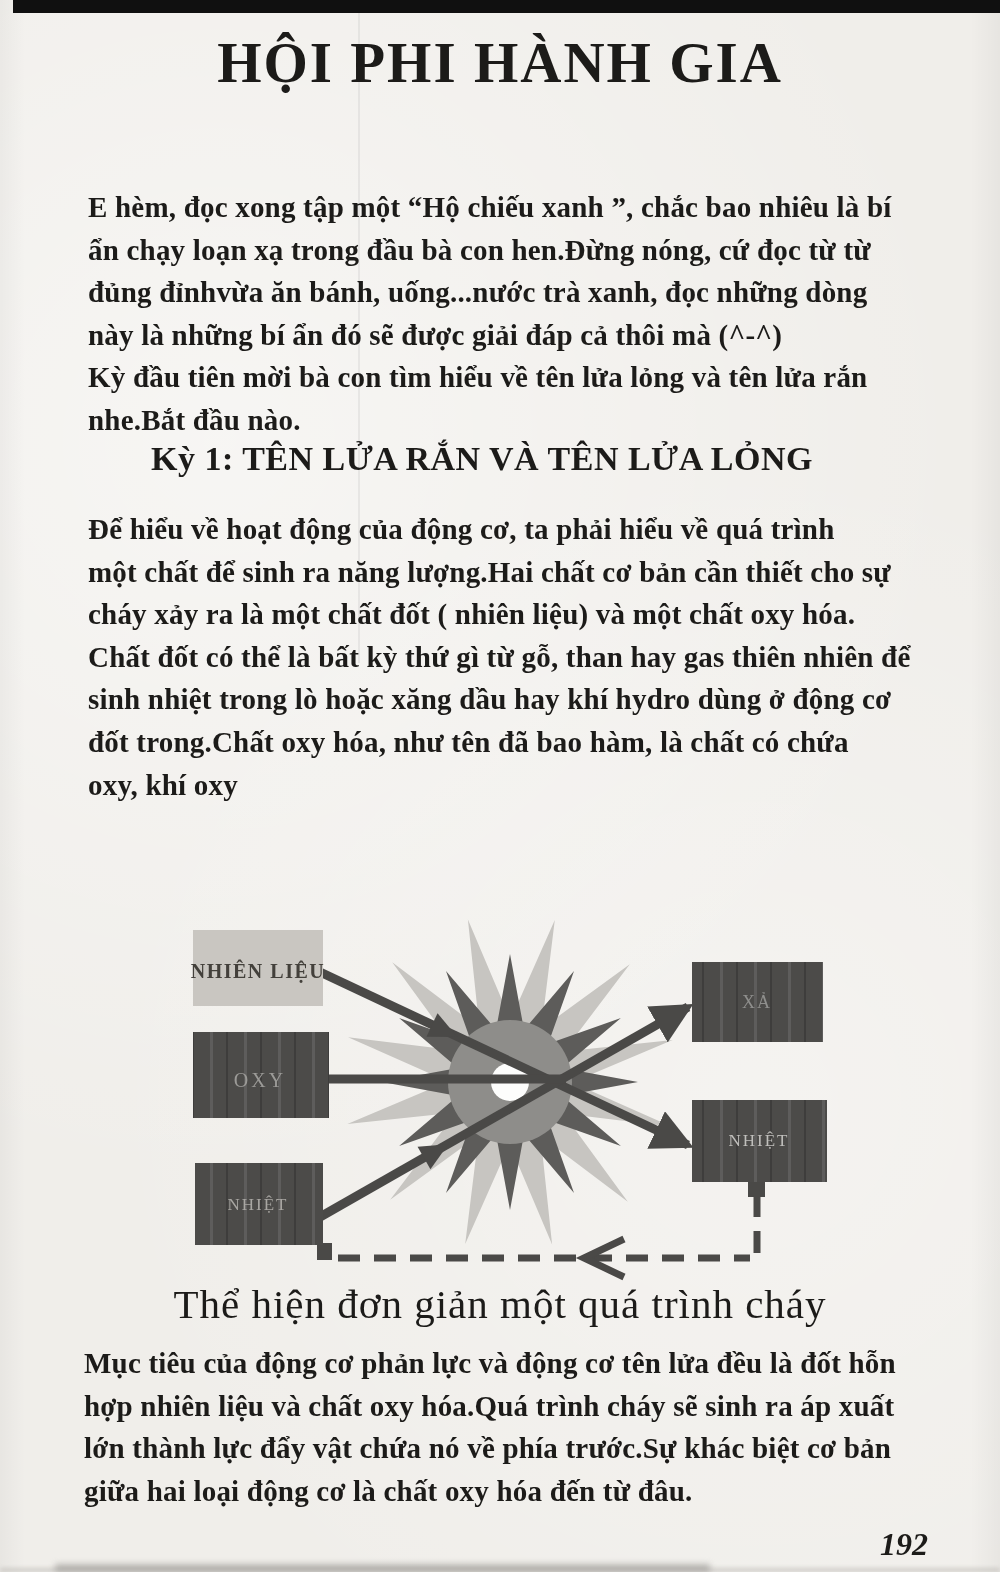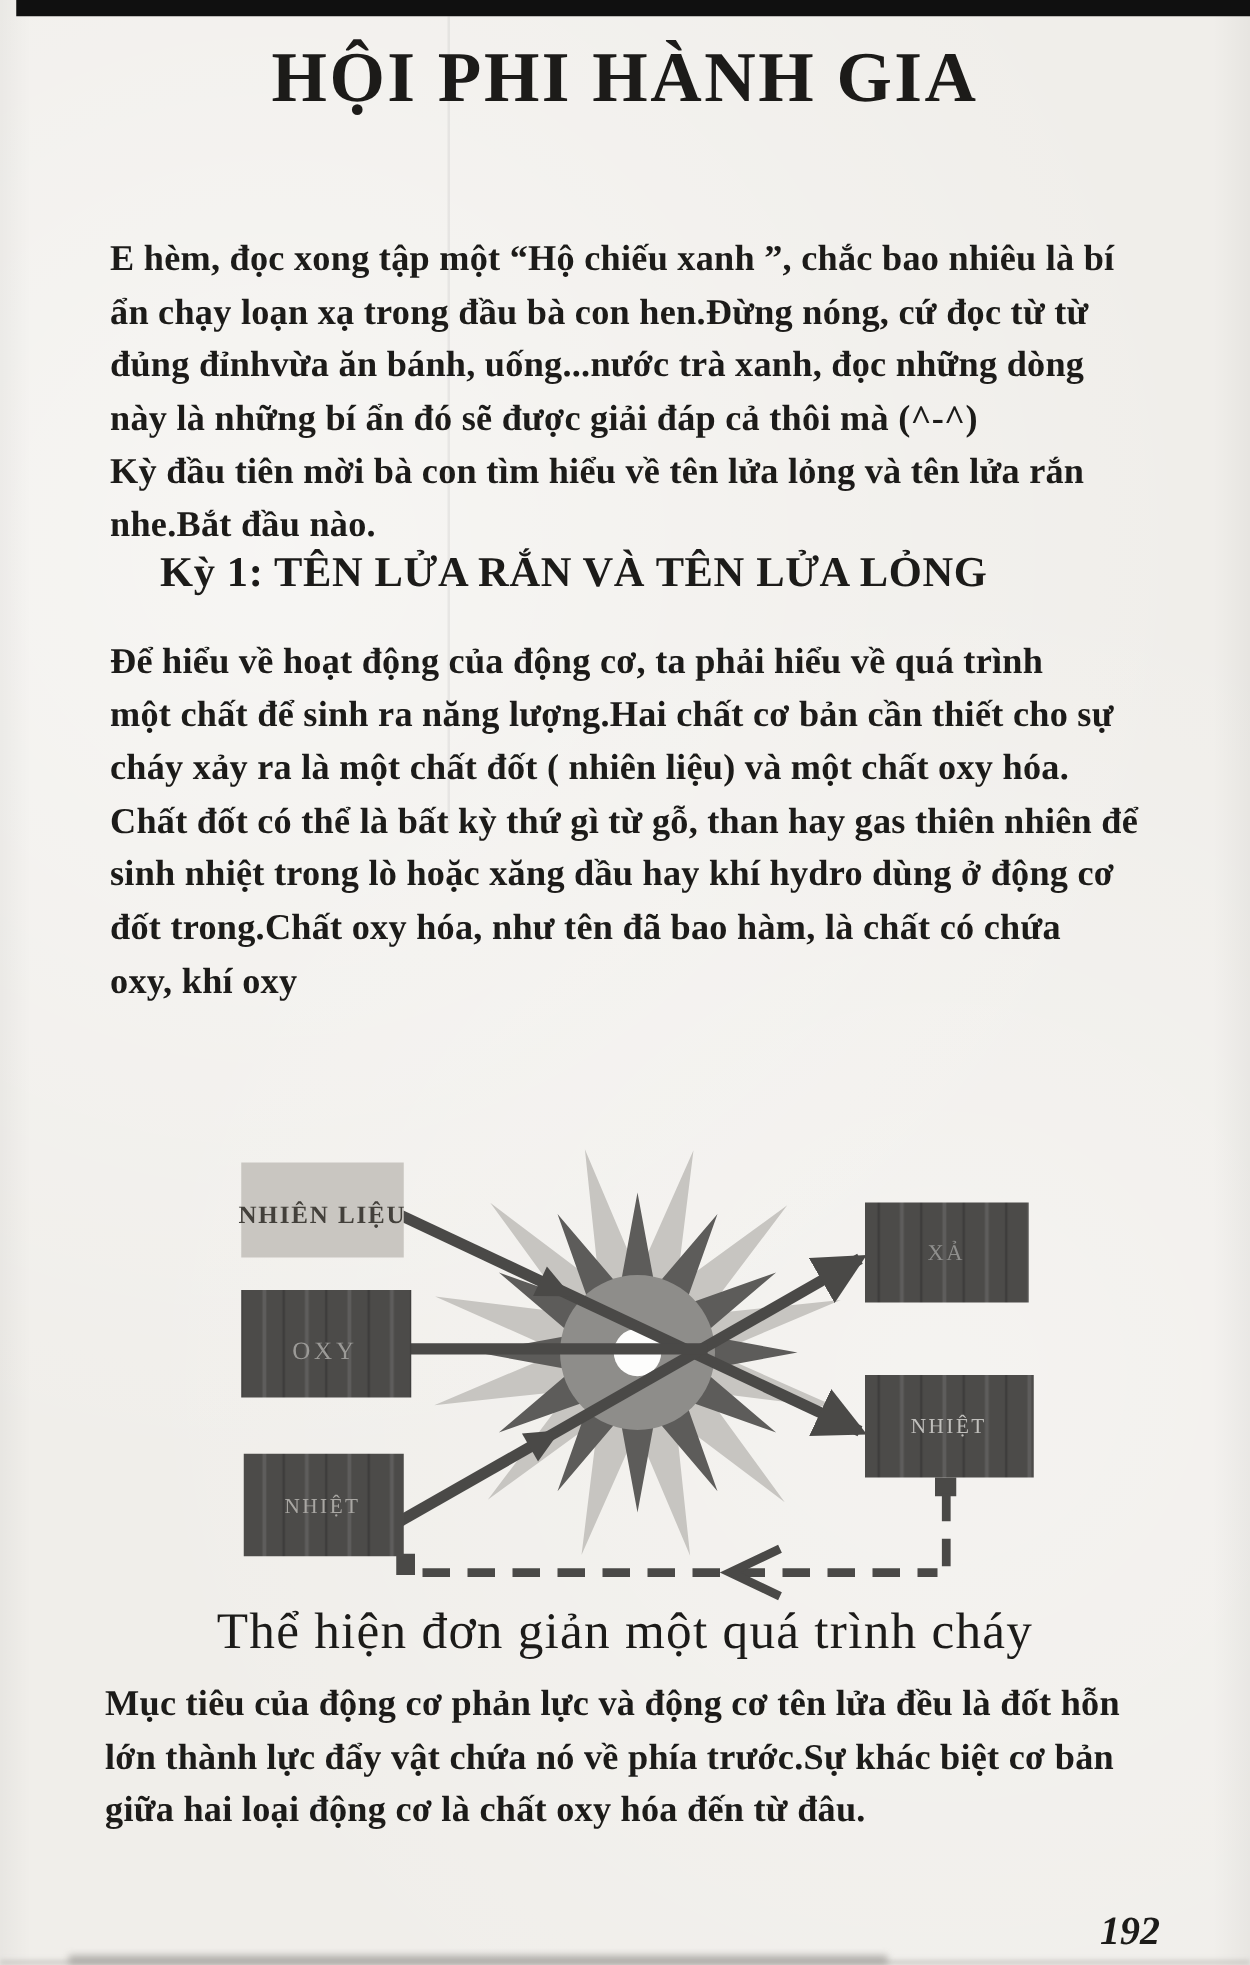--- a/index.html
+++ b/index.html
@@ -26,21 +26,21 @@
   .bottom-smudge2{position:absolute;left:0;bottom:0;width:1000px;height:4px;background:#b9b6b1;filter:blur(2px);opacity:.6;}
 
   .title{
     position:absolute; top:30px; left:0; width:100%; margin:0;
     text-align:center; font-size:57px; font-weight:700; letter-spacing:2px;
   }
   .body-text{position:absolute; left:88px; white-space:nowrap;}
   .body-text .tl{font-size:29px; font-weight:700; line-height:42.6px; letter-spacing:.2px;}
   .intro{top:186px;}
   .heading{
-    position:absolute; left:128px; top:440px;
+    position:absolute; left:151px; top:440px;
     font-size:34px; font-weight:700; letter-spacing:.5px; white-space:nowrap;
   }
   .para1{top:508px;}
   .caption{
     position:absolute; top:1280px; left:0; width:100%;
     text-align:center; font-size:41px; font-weight:400; letter-spacing:1px; white-space:nowrap;
   }
   .para2{left:84px; top:1342px;}
   .page-number{
     position:absolute; right:72px; top:1526px;
@@ -136,20 +136,21 @@
     <text class="box-label lbl-exhaust" x="757" y="113">XẢ</text>
 
     <rect fill="url(#streaks)" x="692" y="205" width="135" height="82"></rect>
     <text class="box-label lbl-heat-r" x="759" y="251">NHIỆT</text>
   </svg>
 
   <div class="caption">Thể hiện đơn giản một quá trình cháy</div>
 
   <div class="body-text para2">
     <div class="tl">Mục tiêu của động cơ phản lực và động cơ tên lửa đều là đốt hỗn</div>
+    <div class="tl">hợp nhiên liệu và chất oxy hóa.Quá trình cháy sẽ sinh ra áp xuất</div>
     <div class="tl">lớn thành lực đẩy vật chứa nó về phía trước.Sự khác biệt cơ bản</div>
     <div class="tl">giữa hai loại động cơ là chất oxy hóa đến từ đâu.</div>
   </div>
 
   <div class="page-number">192</div>
 
   <div class="bottom-smudge2"></div>
   <div class="bottom-smudge"></div>
 </div>
 

